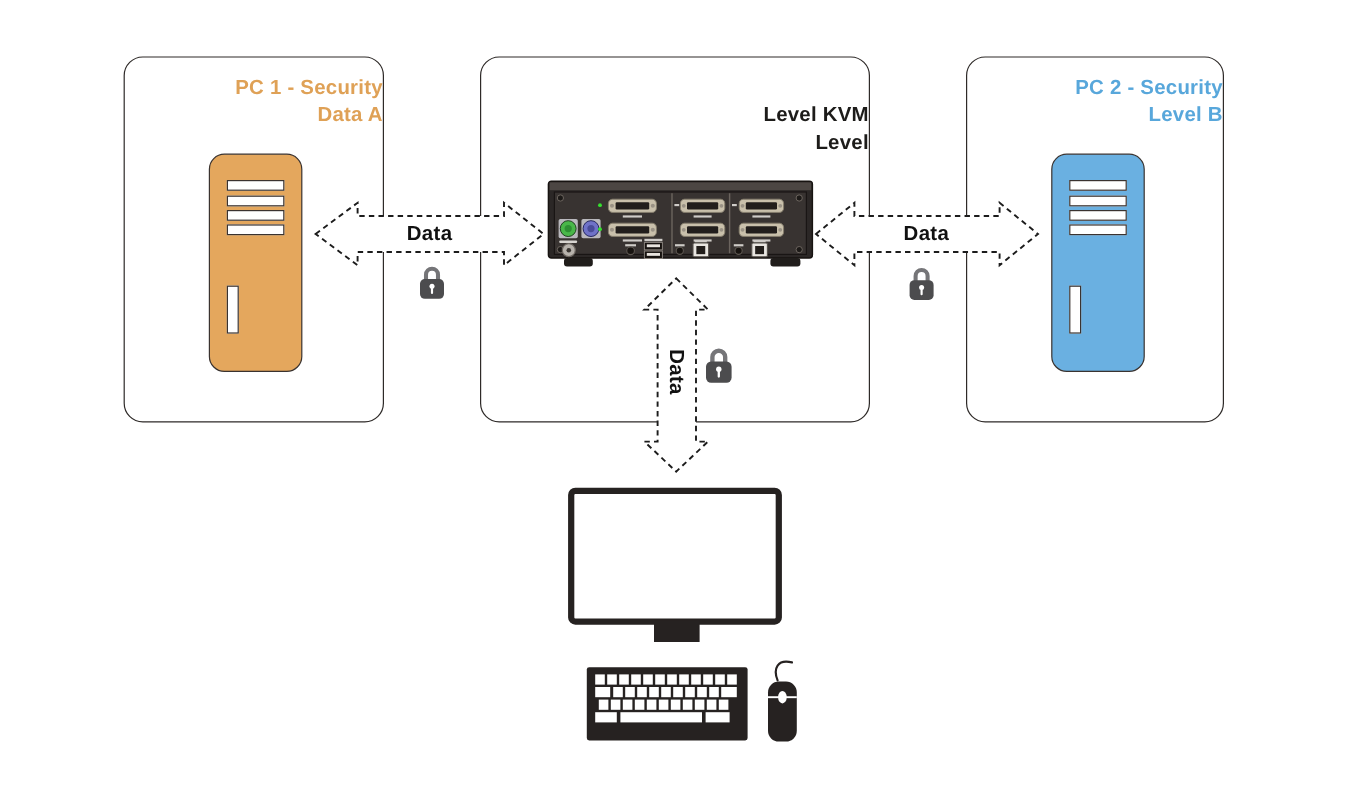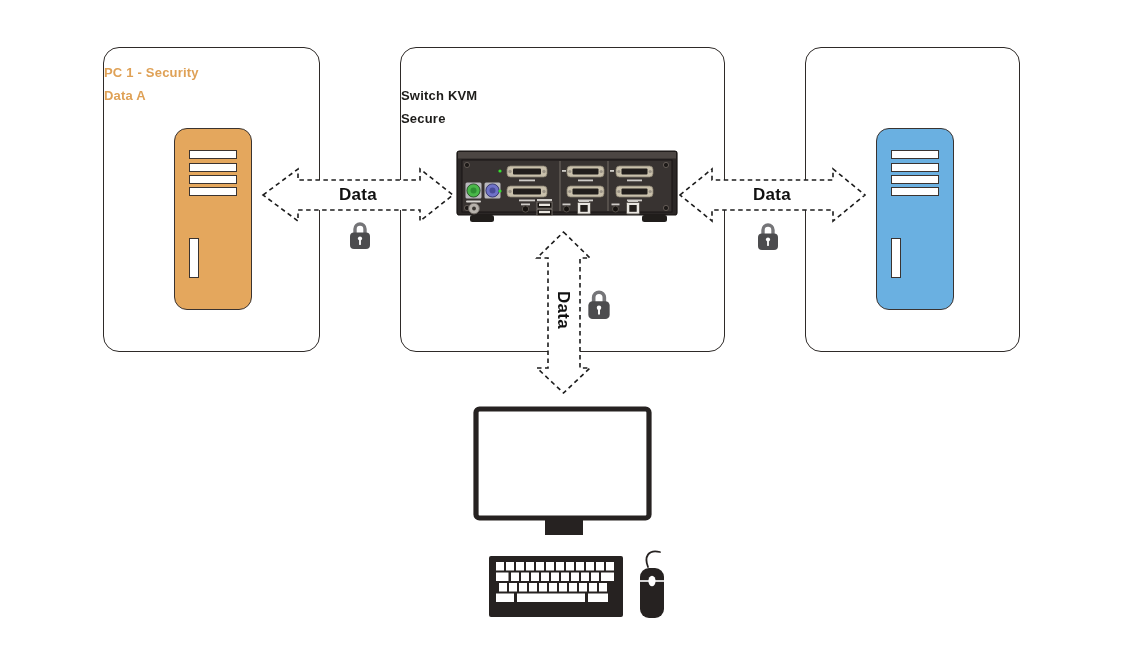--- a/index.html
+++ b/index.html
@@ -7,21 +7,21 @@
     position:relative;width:1135px;height:662px;background:#ffffff;overflow:hidden;
     font-family:"Liberation Sans","DejaVu Sans",sans-serif;
   }
   .node-box{
     position:absolute;border:1.6px solid #2e2a28;border-radius:16px;background:#ffffff;
   }
   .box-pc1{left:103px;top:47px;width:215px;height:303px;}
   .box-kvm{left:400px;top:47px;width:323px;height:303px;}
   .box-pc2{left:805px;top:47px;width:213px;height:303px;}
   .node-title{
-    position:absolute;width:100%;text-align:left;font-size:13px;font-weight:800;
+    position:absolute;width:100%;text-align:right;font-size:17px;font-weight:800;
     line-height:22.5px;letter-spacing:.2px;
   }
   .title-pc1{top:14px;color:#dfa156;}
   .title-kvm{top:37px;color:#1d1c1a;}
   .title-pc2{top:14px;color:#58a7db;}
   .tower{
     position:absolute;top:80px;width:76px;height:180px;border:1.8px solid #3a3330;border-radius:13px;
   }
   .tower-pc1{left:70px;background:#e4a75d;}
   .tower-pc2{left:70px;background:#6ab0e1;}
@@ -53,26 +53,30 @@
       <div class="vent v1"></div>
       <div class="vent v2"></div>
       <div class="vent v3"></div>
       <div class="vent v4"></div>
       <div class="pslot"></div>
     </div>
   </div>
 
   <div class="node-box box-kvm">
     <div class="node-title title-kvm">
-      <div>Switch KVM</div>
-      <div>Secure</div>
+      <div>Level KVM</div>
+      <div>Level</div>
     </div>
   </div>
 
   <div class="node-box box-pc2">
+    <div class="node-title title-pc2">
+      <div>PC 2 - Security</div>
+      <div>Level B</div>
+    </div>
     <div class="tower tower-pc2">
       <div class="vent v1"></div>
       <div class="vent v2"></div>
       <div class="vent v3"></div>
       <div class="vent v4"></div>
       <div class="pslot"></div>
     </div>
   </div>
 
   <svg class="abs" style="left:453px;top:148px;" width="228" height="80" viewBox="0 0 228 80">

